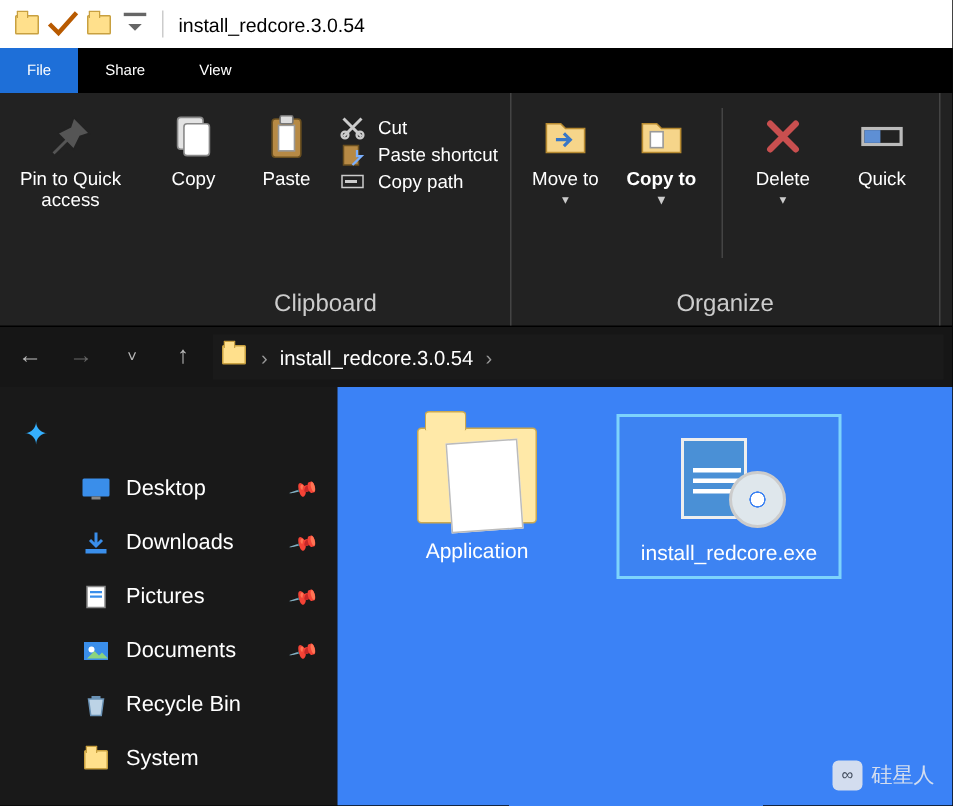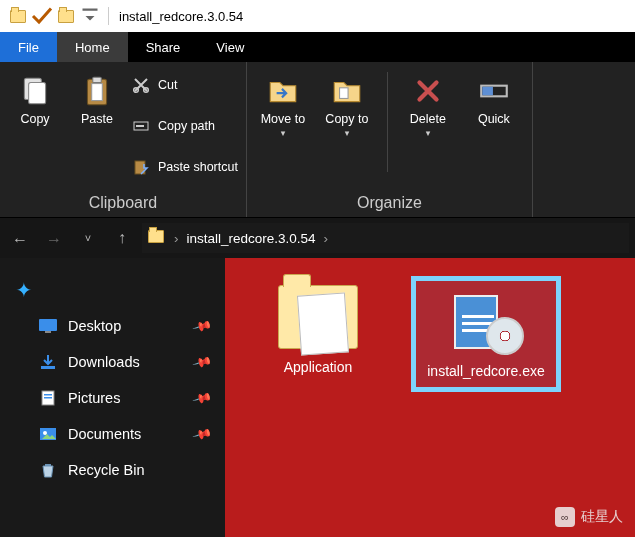--- a/index.html
+++ b/index.html
@@ -8,55 +8,55 @@
   
   .titlebar { height: 32px; background: #fff; display: flex; align-items: center; padding: 0 6px; color: #000; }
   .titlebar .qat-icon { width: 24px; display: flex; justify-content: center; }
   .folder-mini { width: 16px; height: 13px; background: #ffe08c; border: 1px solid #c8a040; border-radius: 1px; position: relative; }
   .folder-mini::before { content: ""; position: absolute; top: -4px; left: 0; width: 6px; height: 4px; background: #ffe08c; border: 1px solid #c8a040; border-bottom: none; border-radius: 1px 1px 0 0; }
   .titlebar .sep { width: 1px; height: 18px; background: #ccc; margin: 0 6px; }
   .titlebar .title { font-size: 13px; margin-left: 4px; }
 
   
   .tabbar { height: 30px; background: #000; display: flex; }
-  .tab { padding: 0 18px; display: flex; align-items: center; font-size: 13px; color: #fff; }
+  .tab { padding: 0 18px; display: flex; align-items: center; font-size: 10px; color: #fff; }
   .tab.file { background: #1e6fd8; color: #fff; }
   .tab.active { background: #3b3b3b; }
 
   
   .ribbon { height: 156px; background: #222; border-bottom: 1px solid #000; display: flex; }
   .group { display: flex; flex-direction: column; height: 100%; border-right: 1px solid #444; padding: 4px 8px 0 8px; }
   .group-content { flex: 1; display: flex; align-items: flex-start; gap: 8px; }
   .group-label { text-align: center; font-size: 16px; color: #ccc; padding: 3px 0 5px 0; }
   .big-btn { display: flex; flex-direction: column; align-items: center; width: 64px; padding-top: 8px; font-size: 12.5px; color: #fff; text-align: center; gap: 4px; }
   .big-icon { width: 34px; height: 34px; display: flex; align-items: center; justify-content: center; }
-  .small-list { display: flex; flex-direction: column; gap: 23px; padding-top: 10px; }
+  .small-list { display: flex; flex-direction: column; gap: 0; padding-top: 10px; }
   .small-btn { display: flex; align-items: center; gap: 8px; font-size: 12.5px; color: #fff; }
   .small-icon { width: 18px; height: 18px; display: flex; align-items: center; justify-content: center; }
   .caret { font-size: 9px; color: #ccc; margin-top: -2px; }
 
   
   .navrow { height: 40px; background: #161616; display: flex; align-items: center; padding: 0 6px; gap: 6px; }
   .nav-arrow { width: 28px; height: 28px; display: flex; align-items: center; justify-content: center; color: #b8b8b8; font-size: 16px; }
   .nav-arrow.dim { color: #666; }
   .addrbar { flex: 1; height: 30px; background: #1a1a1a; display: flex; align-items: center; padding: 0 6px; gap: 8px; font-size: 13.5px; }
   .addrbar .crumb-sep { color: #999; }
 
   
   .body { display: flex; height: calc(537px - 32px - 30px - 156px - 40px); background: #111; }
   .sidebar { width: 225px; background: #191919; padding-top: 14px; overflow: hidden; }
   .side-row { display: flex; align-items: center; height: 36px; padding: 0 14px; font-size: 14.5px; gap: 10px; position: relative; }
   .side-row .pin { position: absolute; right: 14px; color: #888; font-size: 13px; transform: rotate(30deg); }
-  .side-sub { padding-left: 38px; }
+  .side-sub { padding-left: 54px; }
   .side-icon { width: 20px; height: 18px; display: flex; align-items: center; justify-content: center; }
   .star8 { color: #35b0ff; font-size: 20px; line-height: 1; }
 
-  .files { flex: 1; background: #b91c1c; display: flex; align-items: flex-start; gap: 18px; padding: 18px 18px; position: relative; }
+  .files { flex: 1; background: #3b82f6; display: flex; align-items: flex-start; gap: 18px; padding: 18px 18px; position: relative; }
   .file-item { width: 150px; display: flex; flex-direction: column; align-items: center; text-align: center; font-size: 14px; gap: 10px; padding: 8px 4px; border: 1px solid transparent; }
-  .file-item.sel { border: 5px solid #7dd3fc; background: rgba(80,140,210,0.12); }
+  .file-item.sel { border: 2px solid #7dd3fc; background: rgba(80,140,210,0.12); }
   .big-folder { width: 80px; height: 64px; background: #ffe9a8; border: 1px solid #caa850; border-radius: 3px; position: relative; }
   .big-folder::before { content: ""; position: absolute; top: -12px; left: 4px; width: 26px; height: 12px; background: #ffe9a8; border: 1px solid #caa850; border-bottom: none; border-radius: 3px 3px 0 0; }
   .big-folder::after { content:""; position:absolute; left:20px; top:8px; width:46px; height:58px; background:#fff; border:1px solid #bbb; transform: rotate(-4deg); }
   .installer-icon { width: 72px; height: 64px; position: relative; }
   .installer-box { position: absolute; left: 4px; top: 6px; width: 44px; height: 54px; background: #4a90d6; border: 2px solid #eee; }
   .installer-box::before { content:""; position:absolute; left:6px; top:18px; width:32px; height:3px; background:#fff; box-shadow: 0 7px 0 #fff, 0 14px 0 #fff; }
   .installer-disc { position: absolute; right: -2px; bottom: -2px; width: 38px; height: 38px; border-radius: 50%; background: radial-gradient(circle at 50% 50%, #fff 0 18%, transparent 19% 22%, #dfe7ec 23% 100%); border: 2px solid #ccc; }
 
   .watermark { position: absolute; right: 12px; bottom: 10px; display:flex; align-items:center; gap:6px; font-size:14px; color:#eee; opacity:.85;}
   .watermark .wchip{width:20px;height:20px;border-radius:4px;background:#eee;color:#444;font-size:11px;display:flex;align-items:center;justify-content:center;}
@@ -84,27 +84,39 @@
         <rect x="3" y="3" width="10" height="1.5" fill="#666"></rect>
         <path d="M5 8 L8 11 L11 8 Z" fill="#666"></path>
       </svg>
   </div>
   <div class="sep"></div>
   <div class="title">install_redcore.3.0.54</div>
 </div>
 
 <div class="tabbar">
   <div class="tab file">File</div>
-  <div class="tab active">Home</div>
   <div class="tab">Share</div>
   <div class="tab">View</div>
 </div>
 
 <div class="ribbon">
 
+  <div class="group" style="border-right:none;">
+    <div class="group-content">
+      <div class="big-btn" style="width:78px;">
+        <div class="big-icon">
+          <svg viewBox="0 0 32 32">
+              <path d="M18 4 L28 14 L22 16 L18 24 L14 20 L6 28 L4 26 L12 18 L8 14 L16 10 Z" fill="#555" stroke="#222"></path>
+            </svg>
+        </div>
+        <span>Pin to Quick access</span>
+      </div>
+    </div>
+    <div class="group-label">&nbsp;</div>
+  </div>
 
   <div class="group">
     <div class="group-content">
       <div class="big-btn" style="width:54px;">
         <div class="big-icon">
           <svg viewBox="0 0 32 32">
               <rect x="6" y="4" width="16" height="20" rx="2" fill="#e3e3e3" stroke="#888"></rect>
               <rect x="10" y="8" width="16" height="20" rx="2" fill="#fff" stroke="#888"></rect>
             </svg>
         </div>
@@ -127,53 +139,53 @@
                 <path d="M3 3 L15 15 M15 3 L3 15" stroke="#ccc" stroke-width="2"></path>
                 <circle cx="4" cy="14" r="2.3" fill="none" stroke="#ccc" stroke-width="1.5"></circle>
                 <circle cx="14" cy="14" r="2.3" fill="none" stroke="#ccc" stroke-width="1.5"></circle>
               </svg>
           </div>
           <span>Cut</span>
         </div>
         <div class="small-btn">
           <div class="small-icon">
             <svg viewBox="0 0 18 18">
+                <rect x="3" y="3" width="10" height="13" fill="#b78a45" stroke="#6b5020"></rect>
+                <path d="M9 16 L15 10 L12 10 L12 6" fill="none" stroke="#7bb0ff" stroke-width="1.5"></path>
+              </svg>
+          </div>
+          <span>Paste shortcut</span>
+        </div>
+        <div class="small-btn">
+          <div class="small-icon">
+            <svg viewBox="0 0 18 18">
                 <rect x="2" y="5" width="14" height="8" fill="none" stroke="#ccc"></rect>
                 <rect x="4" y="8" width="8" height="2" fill="#ccc"></rect>
               </svg>
           </div>
           <span>Copy path</span>
         </div>
-        <div class="small-btn">
-          <div class="small-icon">
-            <svg viewBox="0 0 18 18">
-                <rect x="3" y="3" width="10" height="13" fill="#b78a45" stroke="#6b5020"></rect>
-                <path d="M9 16 L15 10 L12 10 L12 6" fill="none" stroke="#7bb0ff" stroke-width="1.5"></path>
-              </svg>
-          </div>
-          <span>Paste shortcut</span>
-        </div>
       </div>
     </div>
     <div class="group-label">Clipboard</div>
   </div>
 
   <div class="group">
     <div class="group-content">
       <div class="big-btn" style="width:56px;">
         <div class="big-icon">
           <svg viewBox="0 0 32 32">
               <path d="M4 8h9l3 3h12v15H4z" fill="#f6d58a" stroke="#b78a30"></path>
               <path d="M10 18 L18 18 M15 14 L19 18 L15 22" fill="none" stroke="#3777c8" stroke-width="2"></path>
             </svg>
         </div>
         <span>Move to</span>
         <span class="caret">▾</span>
       </div>
-      <div class="big-btn" style="width:56px;">
+      <div class="big-btn" style="width:56px;font-weight:bold;">
         <div class="big-icon">
           <svg viewBox="0 0 32 32">
               <path d="M4 8h9l3 3h12v15H4z" fill="#f6d58a" stroke="#b78a30"></path>
               <rect x="9" y="13" width="8" height="10" fill="#fff" stroke="#999"></rect>
             </svg>
         </div>
         <span>Copy to</span>
         <span class="caret">▾</span>
       </div>
       <div style="width:1px;height:100px;background:#444;margin:6px 4px 0 4px;"></div>
@@ -265,20 +277,26 @@
     </div>
     <div class="side-row side-sub">
       <span class="side-icon">
           <svg viewBox="0 0 20 18">
             <path d="M5 5h10l-1.5 11h-7z" fill="#bcd3e6" stroke="#6a92b5"></path>
             <rect x="7" y="3" width="6" height="2" fill="#6a92b5"></rect>
           </svg>
         </span>
       <span>Recycle Bin</span>
     </div>
+    <div class="side-row side-sub">
+      <span class="side-icon">
+          <div class="folder-mini"></div>
+        </span>
+      <span>System</span>
+    </div>
   </div>
 
   <div class="files">
     <div class="file-item">
       <div class="big-folder"></div>
       <span>Application</span>
     </div>
     <div class="file-item sel">
       <div class="installer-icon">
         <div class="installer-box"></div>

